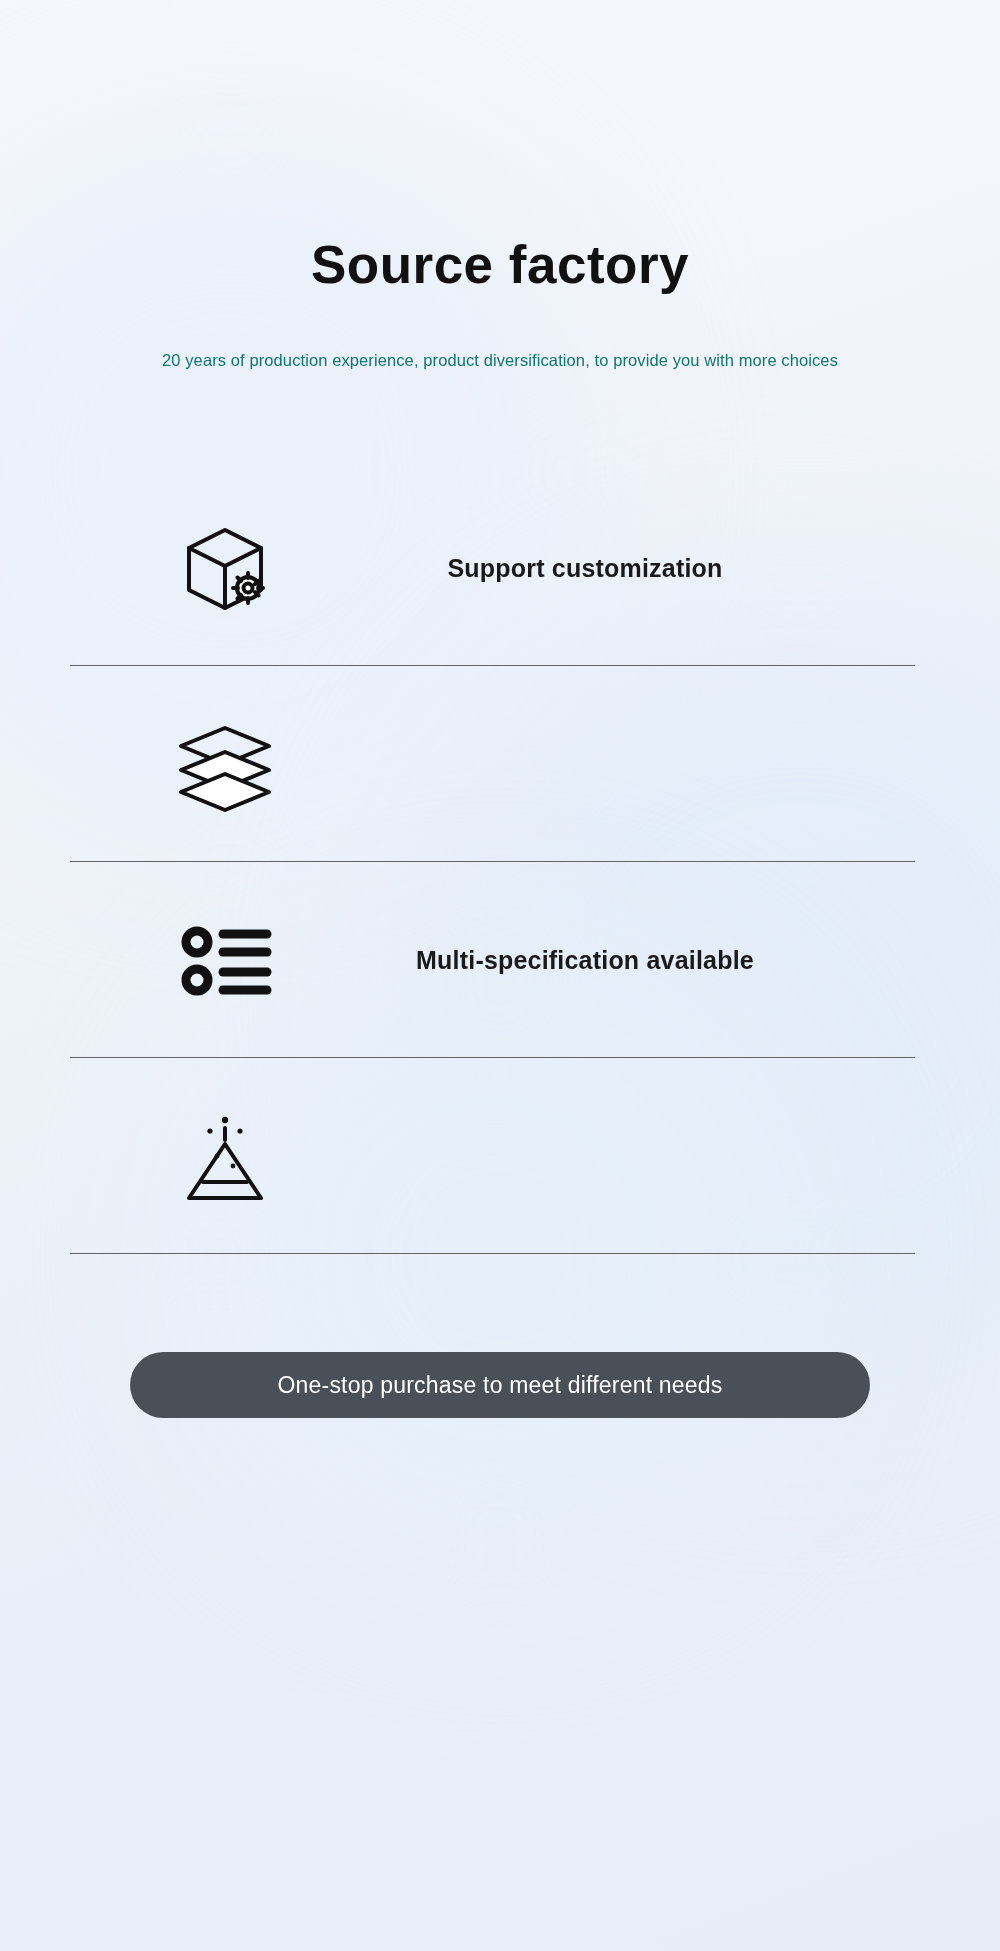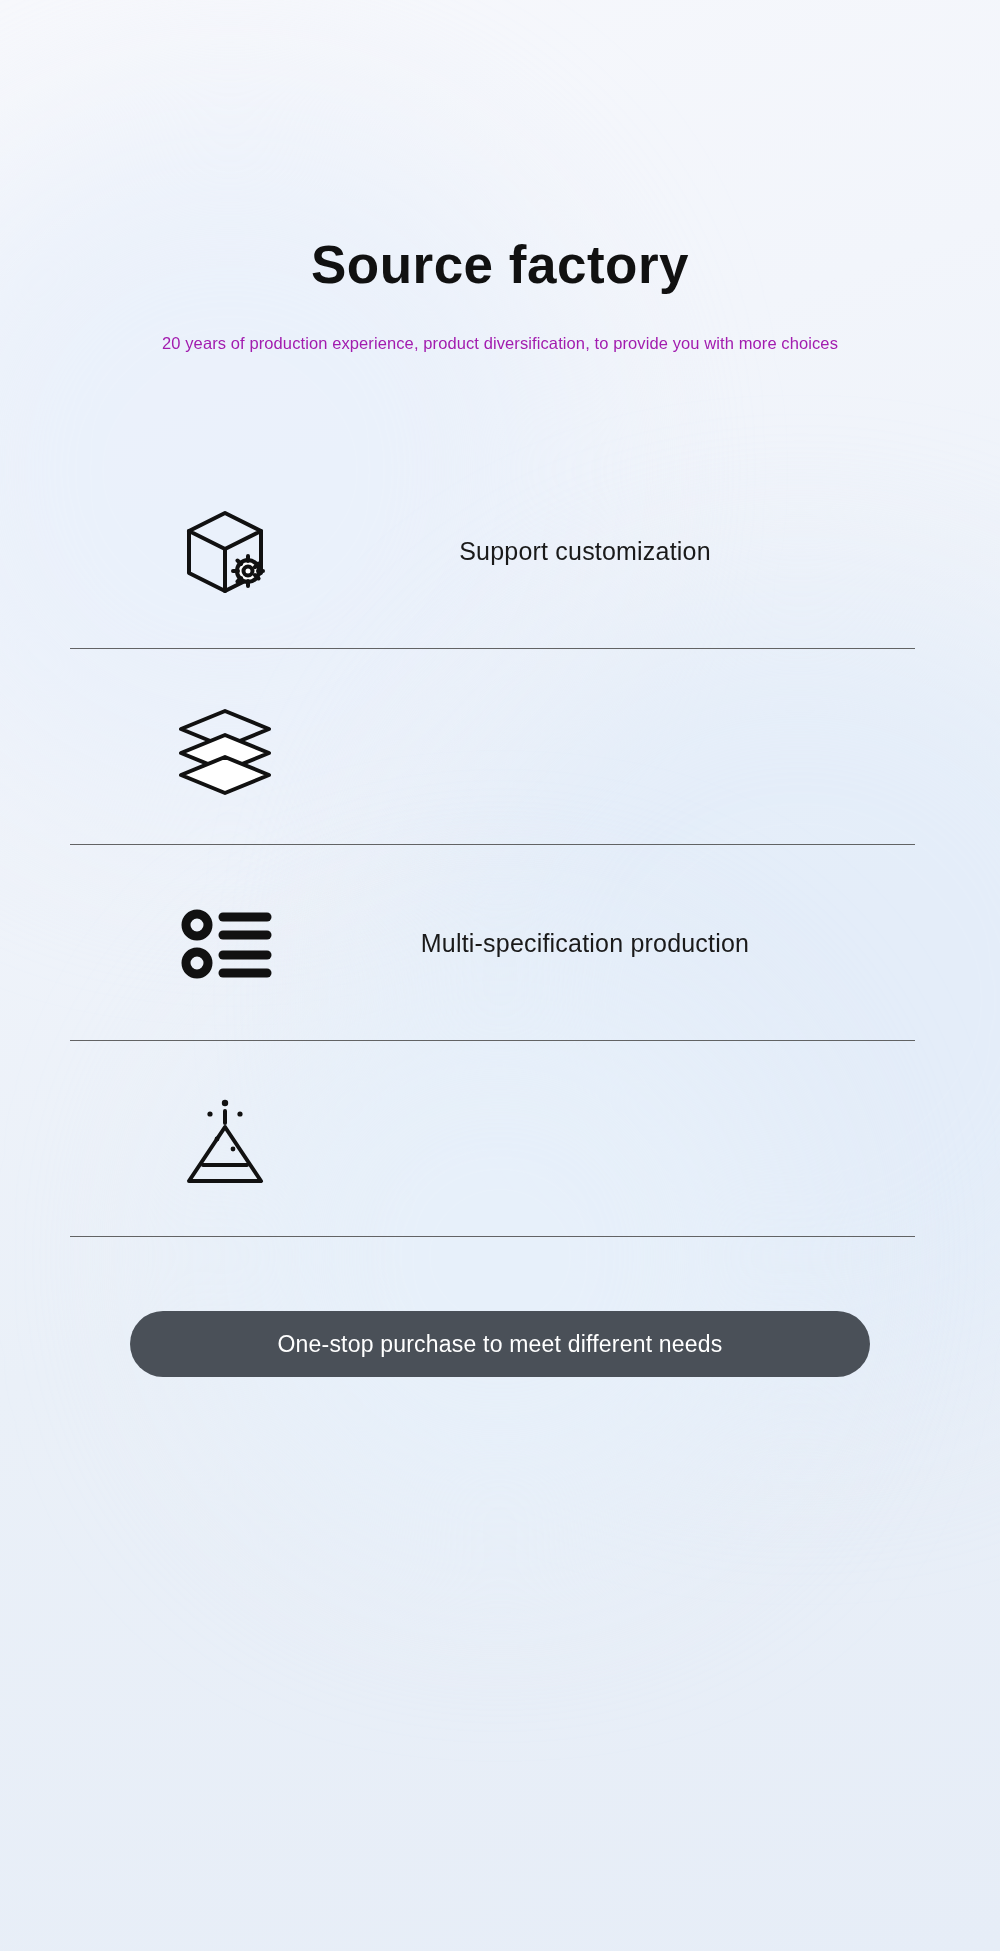--- a/index.html
+++ b/index.html
@@ -57,23 +57,23 @@
   }
   .title {
     font-size: 53px;
     font-weight: 700;
     letter-spacing: 0.5px;
     color: #111111;
     margin: 0;
     line-height: 1;
   }
   .subtitle {
-    margin: 43px 0 0 0;
+    margin: 60px 0 0 0;
     font-size: 16.5px;
-    color: #a21caf;
+    color: #0f766e;
     font-weight: 400;
     letter-spacing: 0.1px;
   }
 
   .features {
     margin: 0 auto;
     padding-top: 100px;
     width: 860px;
   }
 
@@ -102,29 +102,29 @@
     justify-content: center;
   }
   .icon-wrap svg {
     display: block;
   }
   .feature-label {
     flex: 1;
     text-align: center;
     font-size: 25px;
     color: #1a1a1a;
-    font-weight: 400;
+    font-weight: 700;
     padding-right: 60px;
     letter-spacing: 0.2px;
   }
 
   .cta-wrap {
     display: flex;
     justify-content: center;
-    margin-top: 74px;
+    margin-top: 98px;
   }
   .cta {
     width: 740px;
     height: 66px;
     border-radius: 33px;
     background: #4a5058;
     color: #ffffff;
     font-size: 23px;
     display: flex;
     align-items: center;
@@ -184,21 +184,21 @@
         <div class="icon-wrap">
           <svg width="104" height="104" viewBox="0 0 104 104" fill="none" stroke="#111111" stroke-width="9" stroke-linecap="round">
             <circle cx="24" cy="34" r="11"></circle>
             <circle cx="24" cy="72" r="11"></circle>
             <path d="M50 26 L94 26"></path>
             <path d="M50 44 L94 44"></path>
             <path d="M50 64 L94 64"></path>
             <path d="M50 82 L94 82"></path>
           </svg>
         </div>
-        <div class="feature-label">Multi-specification production</div>
+        <div class="feature-label">Multi-specification available</div>
         <div class="divider"></div>
       </div>
 
       <div class="feature-row">
         <div class="icon-wrap">
           <svg width="104" height="104" viewBox="0 0 104 104" fill="none" stroke="#111111" stroke-width="4" stroke-linejoin="round" stroke-linecap="round">
             <path d="M52 40 L88 94 L16 94 Z"></path>
             <path d="M30 78 L74 78"></path>
             <circle cx="52" cy="16" r="3.2" fill="#111111" stroke="none"></circle>
             <circle cx="37" cy="27" r="2.6" fill="#111111" stroke="none"></circle>

